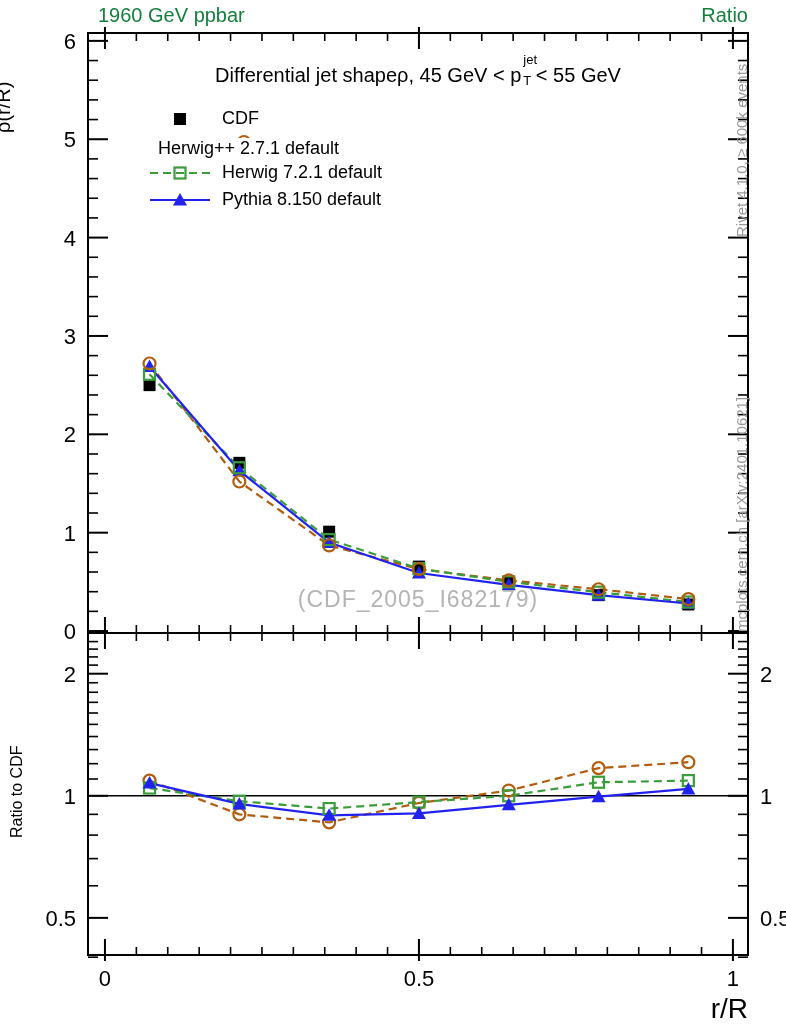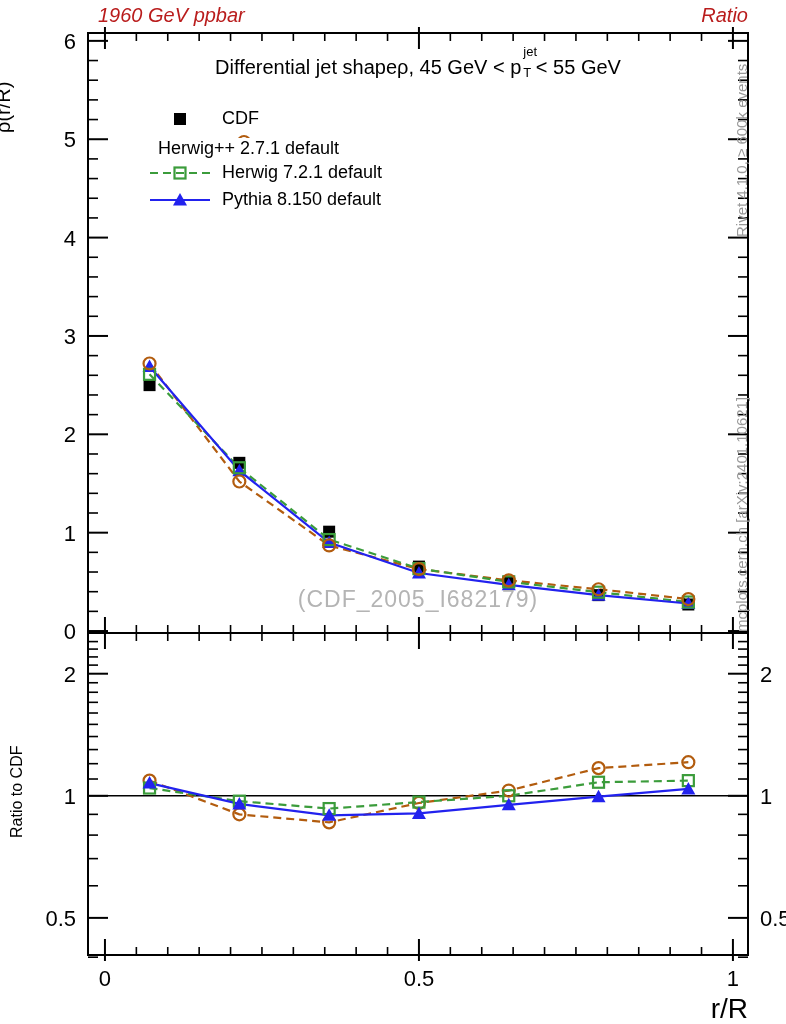--- a/index.html
+++ b/index.html
@@ -2,22 +2,22 @@
 <html><head>
 <meta charset="utf-8">
 <style>
   html,body{margin:0;padding:0;background:#fff;}
   .page{
     position:relative;width:786px;height:1024px;background:#ffffff;
     font-family:"Liberation Sans","DejaVu Sans",sans-serif;color:#000;overflow:hidden;
   }
   .abs{position:absolute;}
   #plot-svg{position:absolute;left:0;top:0;}
-  .hdr{font-size:20px;color:#b91c1c;white-space:nowrap;font-style:italic;}
-  .plot-title{left:88px;top:54px;width:660px;text-align:center;font-size:20px;white-space:nowrap;}
+  .hdr{font-size:20px;color:#15803d;white-space:nowrap;}
+  .plot-title{left:88px;top:62px;width:660px;text-align:center;font-size:20px;white-space:nowrap;}
   .stack{display:inline-block;position:relative;width:9px;height:20px;}
   .stack .sup{position:absolute;left:2px;top:-10px;font-size:13px;}
   .stack .sub{position:absolute;left:2px;bottom:-6px;font-size:13px;}
   .legend-row{position:absolute;left:148px;height:27px;display:flex;align-items:center;}
   .legend-label{margin-left:10px;font-size:18px;white-space:nowrap;}
   .watermark{left:88px;top:586px;width:660px;text-align:center;font-size:23px;color:#b4b4b4;letter-spacing:1px;}
   .vtext{position:absolute;transform-origin:0 100%;transform:rotate(-90deg);white-space:nowrap;}
   .side-gray{font-size:15px;color:#999;line-height:16px;}
   .ylab-main{font-size:20px;color:#000;line-height:22px;}
   .ylab-ratio{font-size:16px;color:#000;line-height:18px;}

